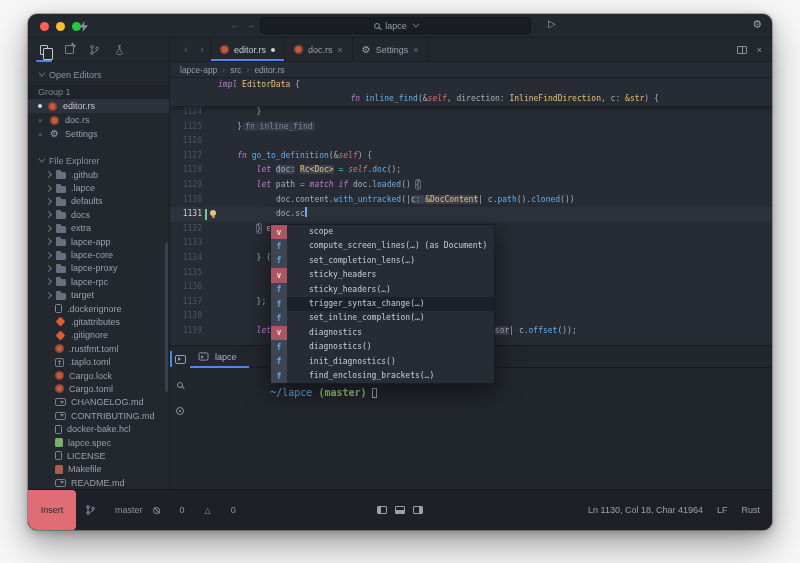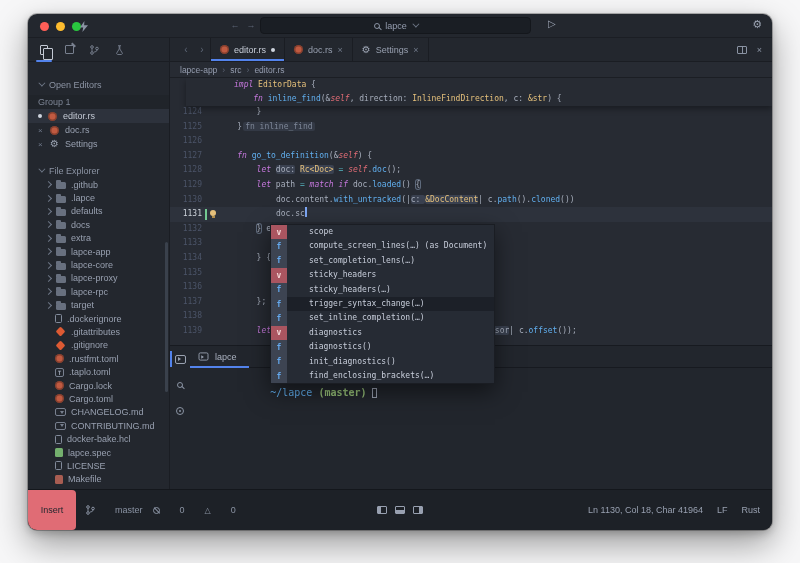--- a/index.html
+++ b/index.html
@@ -49,21 +49,21 @@
   .tab.on::after { content:""; position:absolute; left:0; right:0; bottom:0; height:2px; background:#5383ec; }
   .tclose { color:#6e7787; font-size:9px; }
   .tdot { width:4px; height:4px; border-radius:50%; background:#cfd5de; }
   .striptools { margin-left:auto; display:flex; align-items:center; gap:10px; padding-right:10px; }
   .ic-split { width:10px; height:8px; border:1px solid #8a93a3; border-radius:1px; }
   .ic-split::after { content:""; position:absolute; left:4px; top:0; width:1px; height:6px; background:#8a93a3; }
   .xglyph { color:#8a93a3; font-size:9px; }
   
   .body { flex:1; display:flex; min-height:0; }
   .sidebar { width:142px; flex:none; border-right:1px solid #1a1d23; position:relative; font-size:9px; overflow:hidden; }
-  .sect-h { display:flex; align-items:center; gap:6px; height:15px; padding-left:10px; color:#8b93a3; margin-top:15px; }
+  .sect-h { display:flex; align-items:center; gap:6px; height:15px; padding-left:10px; color:#8b93a3; margin-top:5px; }
   .group-label { height:14px; line-height:14px; padding-left:10px; color:#7d8595; background:#20242a; margin-top:3px; }
   .oe-row { display:flex; align-items:center; gap:6px; height:14px; padding-left:10px; color:#98a0b0; }
   .oe-row.on { background:#2d323c; color:#c3c9d4; }
   .ft-row { display:flex; align-items:center; gap:5px; height:13.4px; padding-left:18px; color:#98a0b0; }
   .ft-row .chev { margin-right:0; }
   .ft-row.file { padding-left:27px; }
   .ic-folder { width:10px; height:7px; background:#68707f; border-radius:1.5px; margin-top:2px; }
   .ic-folder::before { content:""; position:absolute; top:-2px; left:0; width:5px; height:3px; background:#68707f; border-radius:1px 1px 0 0; }
   .ic-file { width:7px; height:9px; border:1px solid #828b9b; border-radius:1.5px; }
   .ic-rust { width:9px; height:9px; border-radius:50%; background:#c05a41; box-shadow:inset 0 0 0 1.5px rgba(0,0,0,.28); }
@@ -77,21 +77,21 @@
   .ic-dot { width:4px; height:4px; border-radius:50%; background:#cfd5de; }
   .oe-x, .ft-x { color:#6e7787; font-size:8px; width:6px; }
   .sb-scroll { position:absolute; right:1px; top:180px; width:3px; height:150px; background:#3a414c; border-radius:2px; }
   
   .main { flex:1; display:flex; flex-direction:column; position:relative; min-width:0; }
   .breadcrumb { height:16px; flex:none; display:flex; align-items:center; gap:5px; padding-left:10px;
     font-size:8.5px; color:#959daf; background:#272b33; border-bottom:1px solid #1b1e24; }
   .bc-sep { color:#5c6575; }
   .editor { flex:none; height:267px; position:relative; background:#272b33; overflow:hidden;
     font-family:"DejaVu Sans Mono","Liberation Mono",monospace; font-size:8px; }
-  .sticky { position:absolute; left:16px; right:0; top:0; height:28px; background:#272b33; z-index:5;
+  .sticky { position:absolute; left:0; right:0; top:0; height:28px; background:#272b33; z-index:5;
     box-shadow:0 3px 6px rgba(0,0,0,.35); }
   .sline { height:14px; line-height:14px; white-space:pre; }
   .crow { position:absolute; left:0; right:0; height:14.6px; line-height:14.6px; white-space:pre; }
   .crow.cur { background:#2d323c; }
   .lnum { position:absolute; left:0; top:0; width:32px; text-align:right; color:#4b5468; }
   .crow.cur .lnum { color:#ccd2da; }
   .ltext { position:absolute; top:0; }
   .tk.kw { color:#c678dd; font-style:italic; }
   .tk.fn { color:#61afef; }
   .tk.ty { color:#e5c07b; }
@@ -365,21 +365,21 @@
           <span>lapce-app</span>
           <span class="bc-sep">›</span>
           <span>src</span>
           <span class="bc-sep">›</span>
           <span>editor.rs</span>
         </div>
 
         <div class="editor">
           <div class="sticky" id="sticky">
               <div class="sline" style="padding-left: 48px;"><span class="tk kw">impl </span><span class="tk ty">EditorData</span><span class="tk fg"> {</span></div>
-              <div class="sline" style="padding-left: 67.3px;"><span class="tk kw">fn </span><span class="tk fn">inline_find</span><span class="tk fg">(&amp;</span><span class="tk self">self</span><span class="tk fg">, direction: </span><span class="tk ty">InlineFindDirection</span><span class="tk fg">, c: </span><span class="tk ty">&amp;str</span><span class="tk fg">) {</span></div>
+              <div class="sline" style="padding-left: 67.3px; text-align: center;"><span class="tk kw">fn </span><span class="tk fn">inline_find</span><span class="tk fg">(&amp;</span><span class="tk self">self</span><span class="tk fg">, direction: </span><span class="tk ty">InlineFindDirection</span><span class="tk fg">, c: </span><span class="tk ty">&amp;str</span><span class="tk fg">) {</span></div>
             </div>
           <div id="codeRows">
               <div class="crow" style="top: 27px;"><span class="lnum">1124</span><span class="ltext" style="left: 86.6px;"><span class="tk fg">}</span></span></div>
               <div class="crow" style="top: 41.6px;"><span class="lnum">1125</span><span class="ltext" style="left: 67.3px;"><span class="tk fg">}</span><span class="tk fold">fn inline_find</span></span></div>
               <div class="crow" style="top: 56.2px;"><span class="lnum">1126</span><span class="ltext" style="left: 48px;"></span></div>
               <div class="crow" style="top: 70.8px;"><span class="lnum">1127</span><span class="ltext" style="left: 67.3px;"><span class="tk kw">fn </span><span class="tk fn">go_to_definition</span><span class="tk fg">(&amp;</span><span class="tk self">self</span><span class="tk fg">) {</span></span></div>
               <div class="crow" style="top: 85.4px;"><span class="lnum">1128</span><span class="ltext" style="left: 86.6px;"><span class="tk kw">let </span><span class="tk fg hl">doc:</span><span class="tk fg"> </span><span class="tk ty hl">Rc&lt;Doc&gt;</span><span class="tk fg"> </span><span class="tk op">=</span><span class="tk fg"> </span><span class="tk self">self</span><span class="tk fg">.</span><span class="tk fn">doc</span><span class="tk fg">();</span></span></div>
               <div class="crow" style="top: 100px;"><span class="lnum">1129</span><span class="ltext" style="left: 86.6px;"><span class="tk kw">let </span><span class="tk fg">path </span><span class="tk op">= </span><span class="tk kw">match </span><span class="tk kw">if </span><span class="tk fg">doc.</span><span class="tk fn">loaded</span><span class="tk fg">() </span><span class="tk fg box">{</span></span></div>
               <div class="crow" style="top: 114.6px;"><span class="lnum">1130</span><span class="ltext" style="left: 105.9px;"><span class="tk fg">doc.content.</span><span class="tk fn">with_untracked</span><span class="tk fg">(|</span><span class="tk fg hl">c: </span><span class="tk ty hl">&amp;DocContent</span><span class="tk fg">| c.</span><span class="tk fn">path</span><span class="tk fg">().</span><span class="tk fn">cloned</span><span class="tk fg">())</span></span></div>
               <div class="crow cur" style="top: 129.2px;"><span class="lnum">1131</span><span class="chbar"></span><span class="bulb"></span><span class="ltext" style="left: 105.9px;"><span class="tk fg">doc.sc</span><span class="tk caret"></span></span></div>

